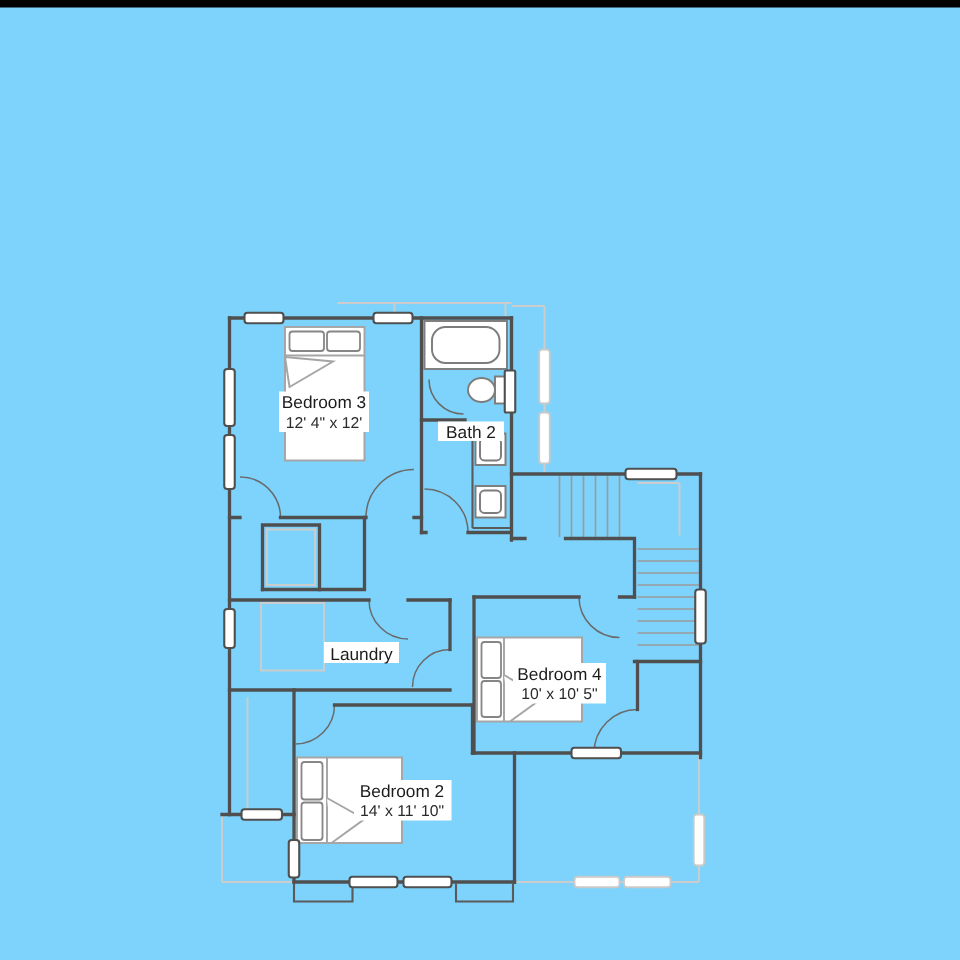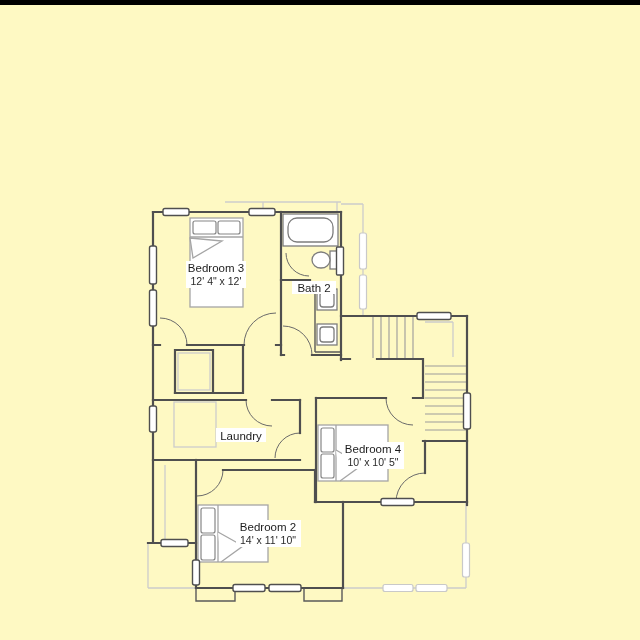--- a/index.html
+++ b/index.html
@@ -1,16 +1,16 @@
 <!DOCTYPE html>
 <html><head>
 <meta charset="utf-8">
 <style>
   html,body{margin:0;padding:0;background:#ffffff;}
-  .canvas{position:relative;width:640px;height:640px;background:#fef9c3;overflow:hidden;
+  .canvas{position:relative;width:640px;height:640px;background:#7dd3fc;overflow:hidden;
           font-family:"Liberation Sans",sans-serif;}
   .topbar{position:absolute;left:0;top:0;width:640px;height:5px;background:#000000;}
   svg{position:absolute;left:0;top:0;}
   .wall{stroke:#4f4f4f;stroke-width:2.2;fill:none;stroke-linecap:square;}
   .wall-thin{stroke:#5a5a5a;stroke-width:1.4;fill:none;}
   .light{stroke:#cccccc;stroke-width:1.3;fill:none;}
   .window{fill:#ffffff;stroke:#4f4f4f;stroke-width:1.4;}
   .window-light{fill:#ffffff;stroke:#c9c9c9;stroke-width:1.2;}
   .door{stroke:#6a6a6a;stroke-width:1;fill:none;}
   .tread{stroke:#9b9b9b;stroke-width:1.1;fill:none;}

